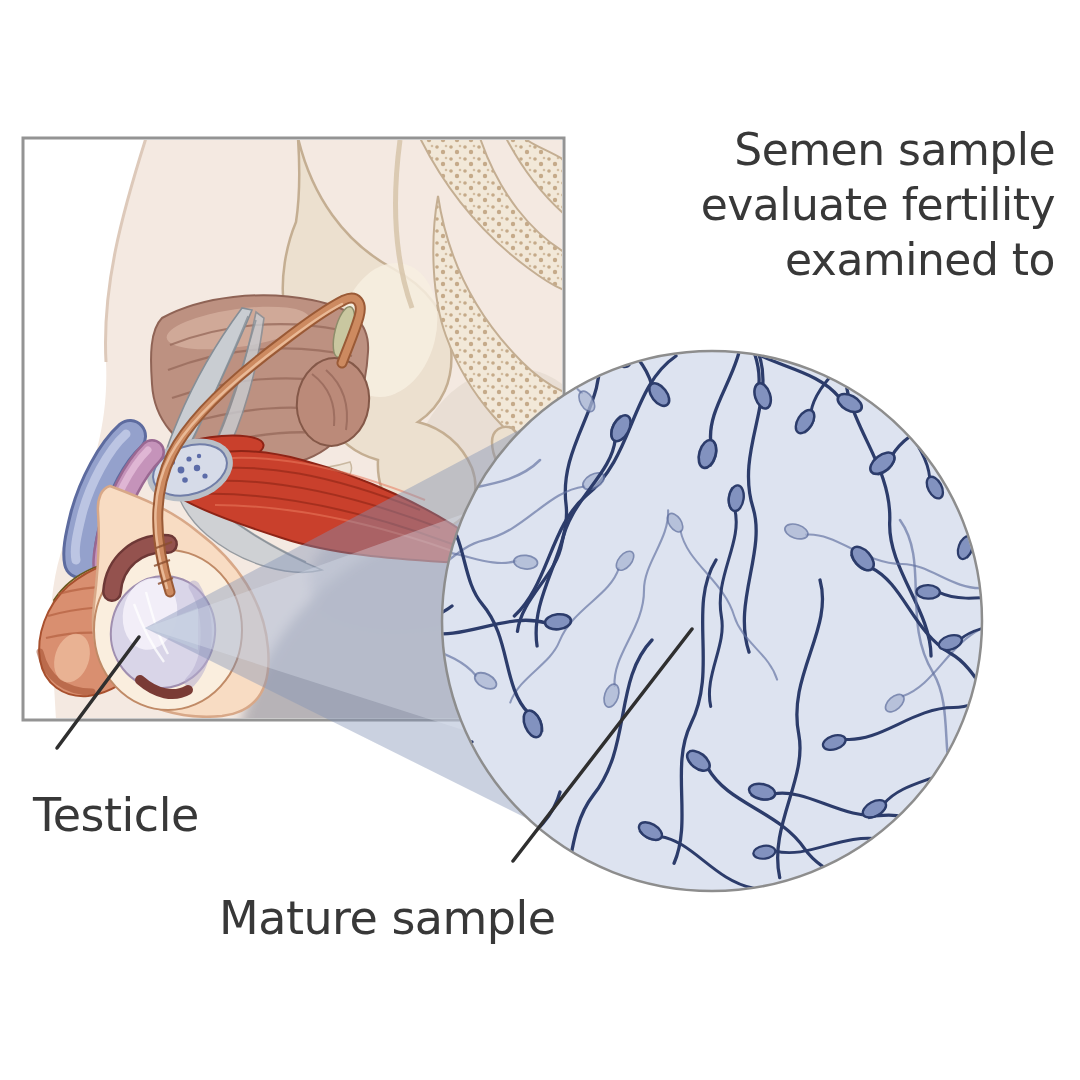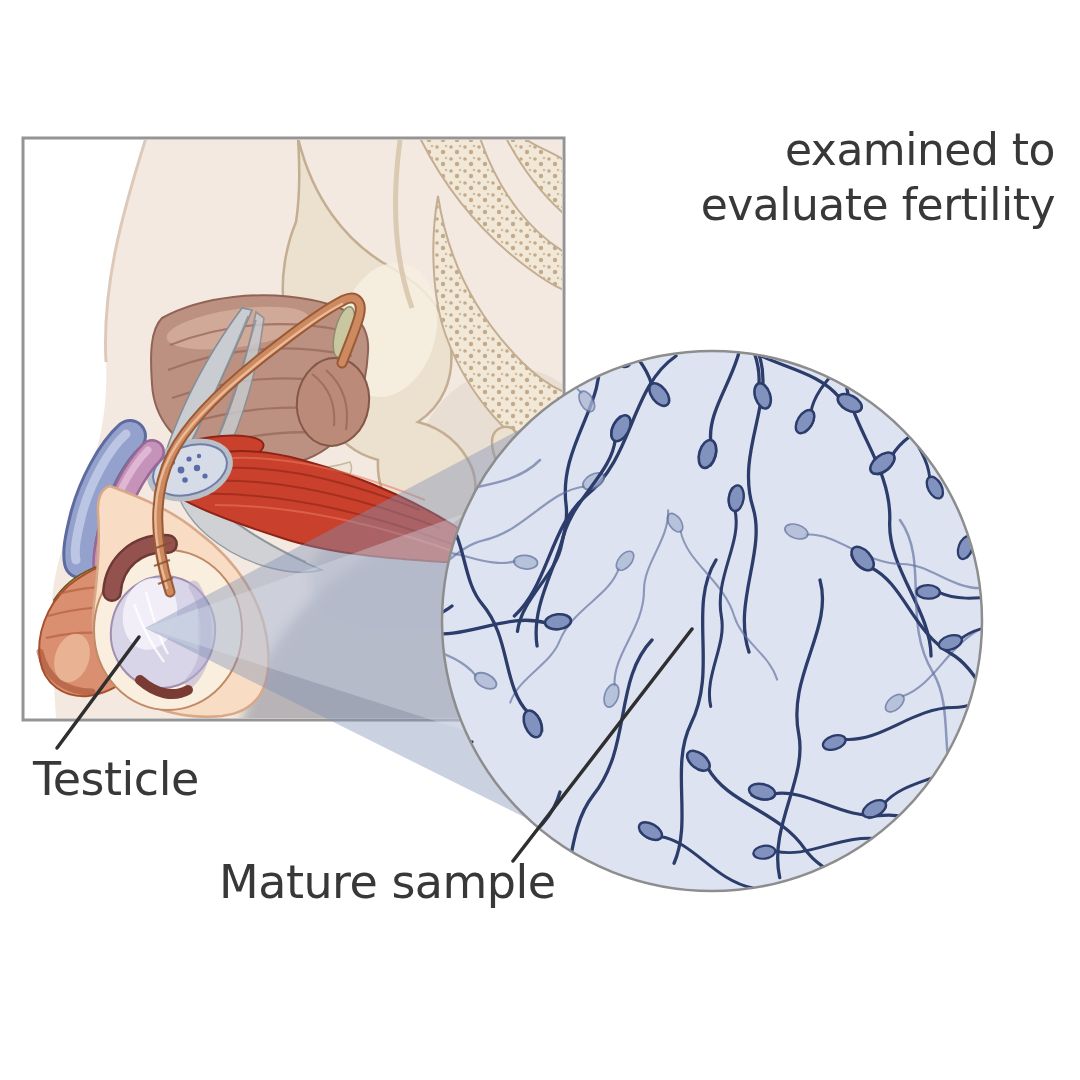--- a/index.html
+++ b/index.html
@@ -3,21 +3,21 @@
 <meta charset="utf-8">
 <style>
   html,body{margin:0;padding:0;background:#ffffff;}
   .page{position:relative;width:1080px;height:1080px;background:var(--c-background,#ffffff);
         font-family:"DejaVu Sans","Liberation Sans",sans-serif;overflow:hidden;}
   svg.scene{position:absolute;left:0;top:0;width:1080px;height:1080px;}
 
   .caption{position:absolute;top:122px;right:25px;text-align:right;
            font-size:44px;line-height:55px;color:var(--c-text,#383838);letter-spacing:-0.5px;}
   .caption span{display:block;}
-  .label{position:absolute;font-size:46px;color:var(--c-text,#383838);letter-spacing:-0.5px;}
+  .label{position:absolute;font-size:46px;color:var(--c-text,#383838);letter-spacing:-0.5px;margin-top:36px;}
   .label-testicle{left:33px;top:752px;}
   .label-sperm{left:219px;top:855px;}
 
   
   .panel-bg{fill:#ffffff;}
   .panel-frame{fill:none;stroke:var(--c-frame_border,#949494);stroke-width:3;}
 
   
   .skin{fill:var(--c-skin,#f4e9e1);}
   .skin-edge{fill:none;stroke:var(--c-skin_edge,#ddc9ba);stroke-width:3;}
@@ -319,19 +319,20 @@
       <use href="#spermB" transform="translate(618,358) rotate(120) scale(.9)"></use>
     </g>
     <circle class="micro-rim" cx="712" cy="621" r="270"></circle>
   </g>
 
   <line class="leader" x1="139" y1="637" x2="57" y2="748"></line>
   <line class="leader" x1="513" y1="861" x2="692" y2="629"></line>
 </svg>
 
   <div class="caption">
+    <span>Semen sample</span>
+    <span>evaluate fertility</span>
     <span>examined to</span>
-    <span>evaluate fertility</span>
   </div>
   <div class="label label-testicle">Testicle</div>
   <div class="label label-sperm">Mature sample</div>
 
 </div>
 
 </body></html>

